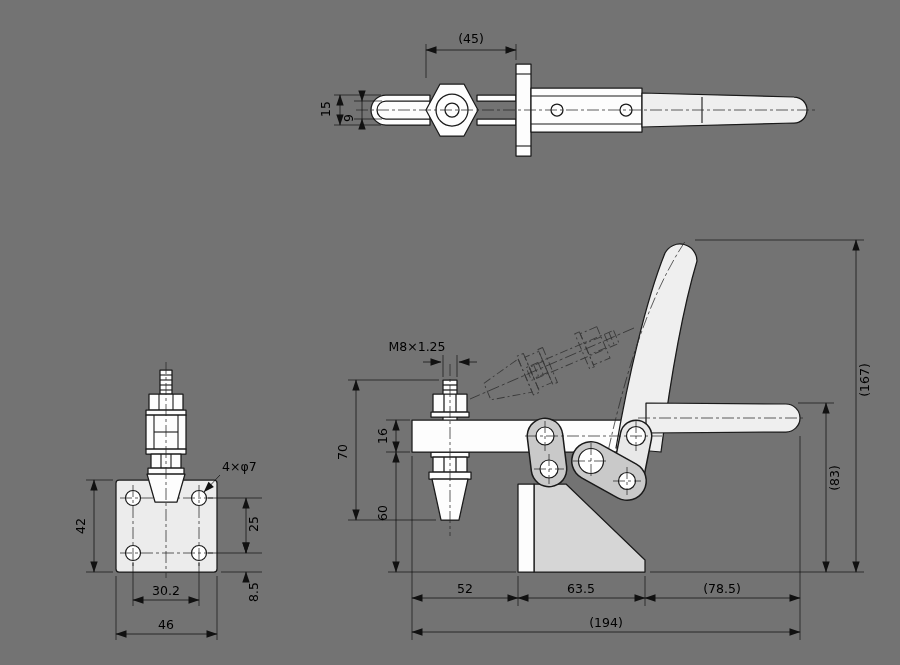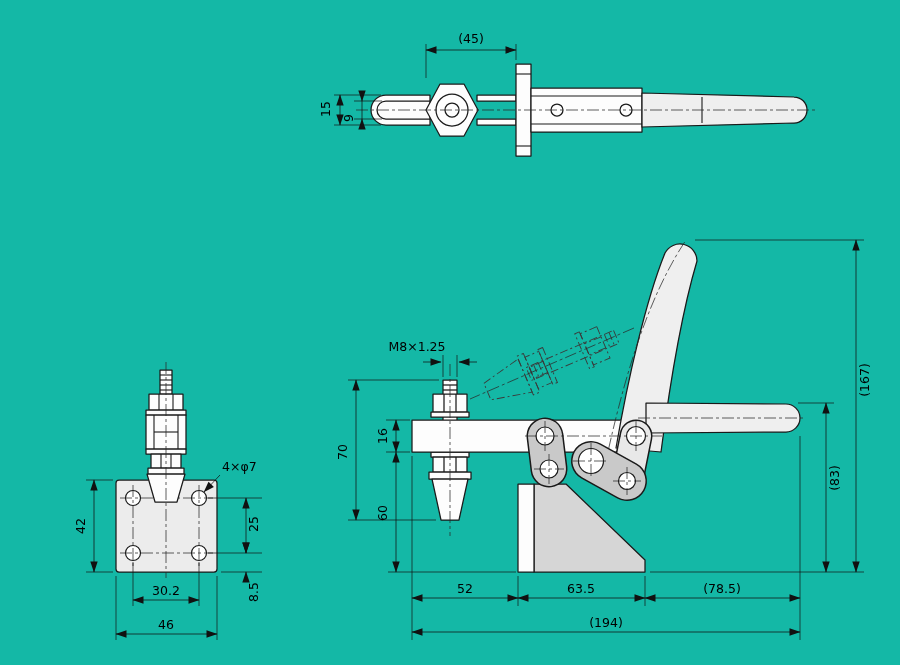--- a/index.html
+++ b/index.html
@@ -1,16 +1,16 @@
 <!DOCTYPE html>
 <html><head>
 <meta charset="utf-8">
 <style>
   html,body{margin:0;padding:0;background:#ffffff;}
-  .page{width:900px;height:665px;position:relative;background:#14b8a6;}
+  .page{width:900px;height:665px;position:relative;background:#737373;}
   svg{display:block;}
   text{font-family:"DejaVu Sans",sans-serif;font-size:12.5px;fill:#000;}
   .part{fill:#fdfdfd;stroke:#1a1a1a;stroke-width:1.25;stroke-linejoin:round;}
   .part2{fill:#efefef;stroke:#1a1a1a;stroke-width:1.25;stroke-linejoin:round;}
   .plate{fill:#ececec;stroke:#1a1a1a;stroke-width:1.25;stroke-linejoin:round;}
   .grey{fill:#d6d6d6;stroke:#1a1a1a;stroke-width:1.25;stroke-linejoin:round;}
   .hole{fill:#ffffff;stroke:#1a1a1a;stroke-width:1.2;}
   .ln{fill:none;stroke:#1a1a1a;stroke-width:1.1;}
   .phantom{fill:none;stroke:#3a3a3a;stroke-width:0.9;stroke-dasharray:8 3 2 3;}
   .cl{fill:none;stroke:#2a2a2a;stroke-width:0.75;stroke-dasharray:12 3 3 3;}

